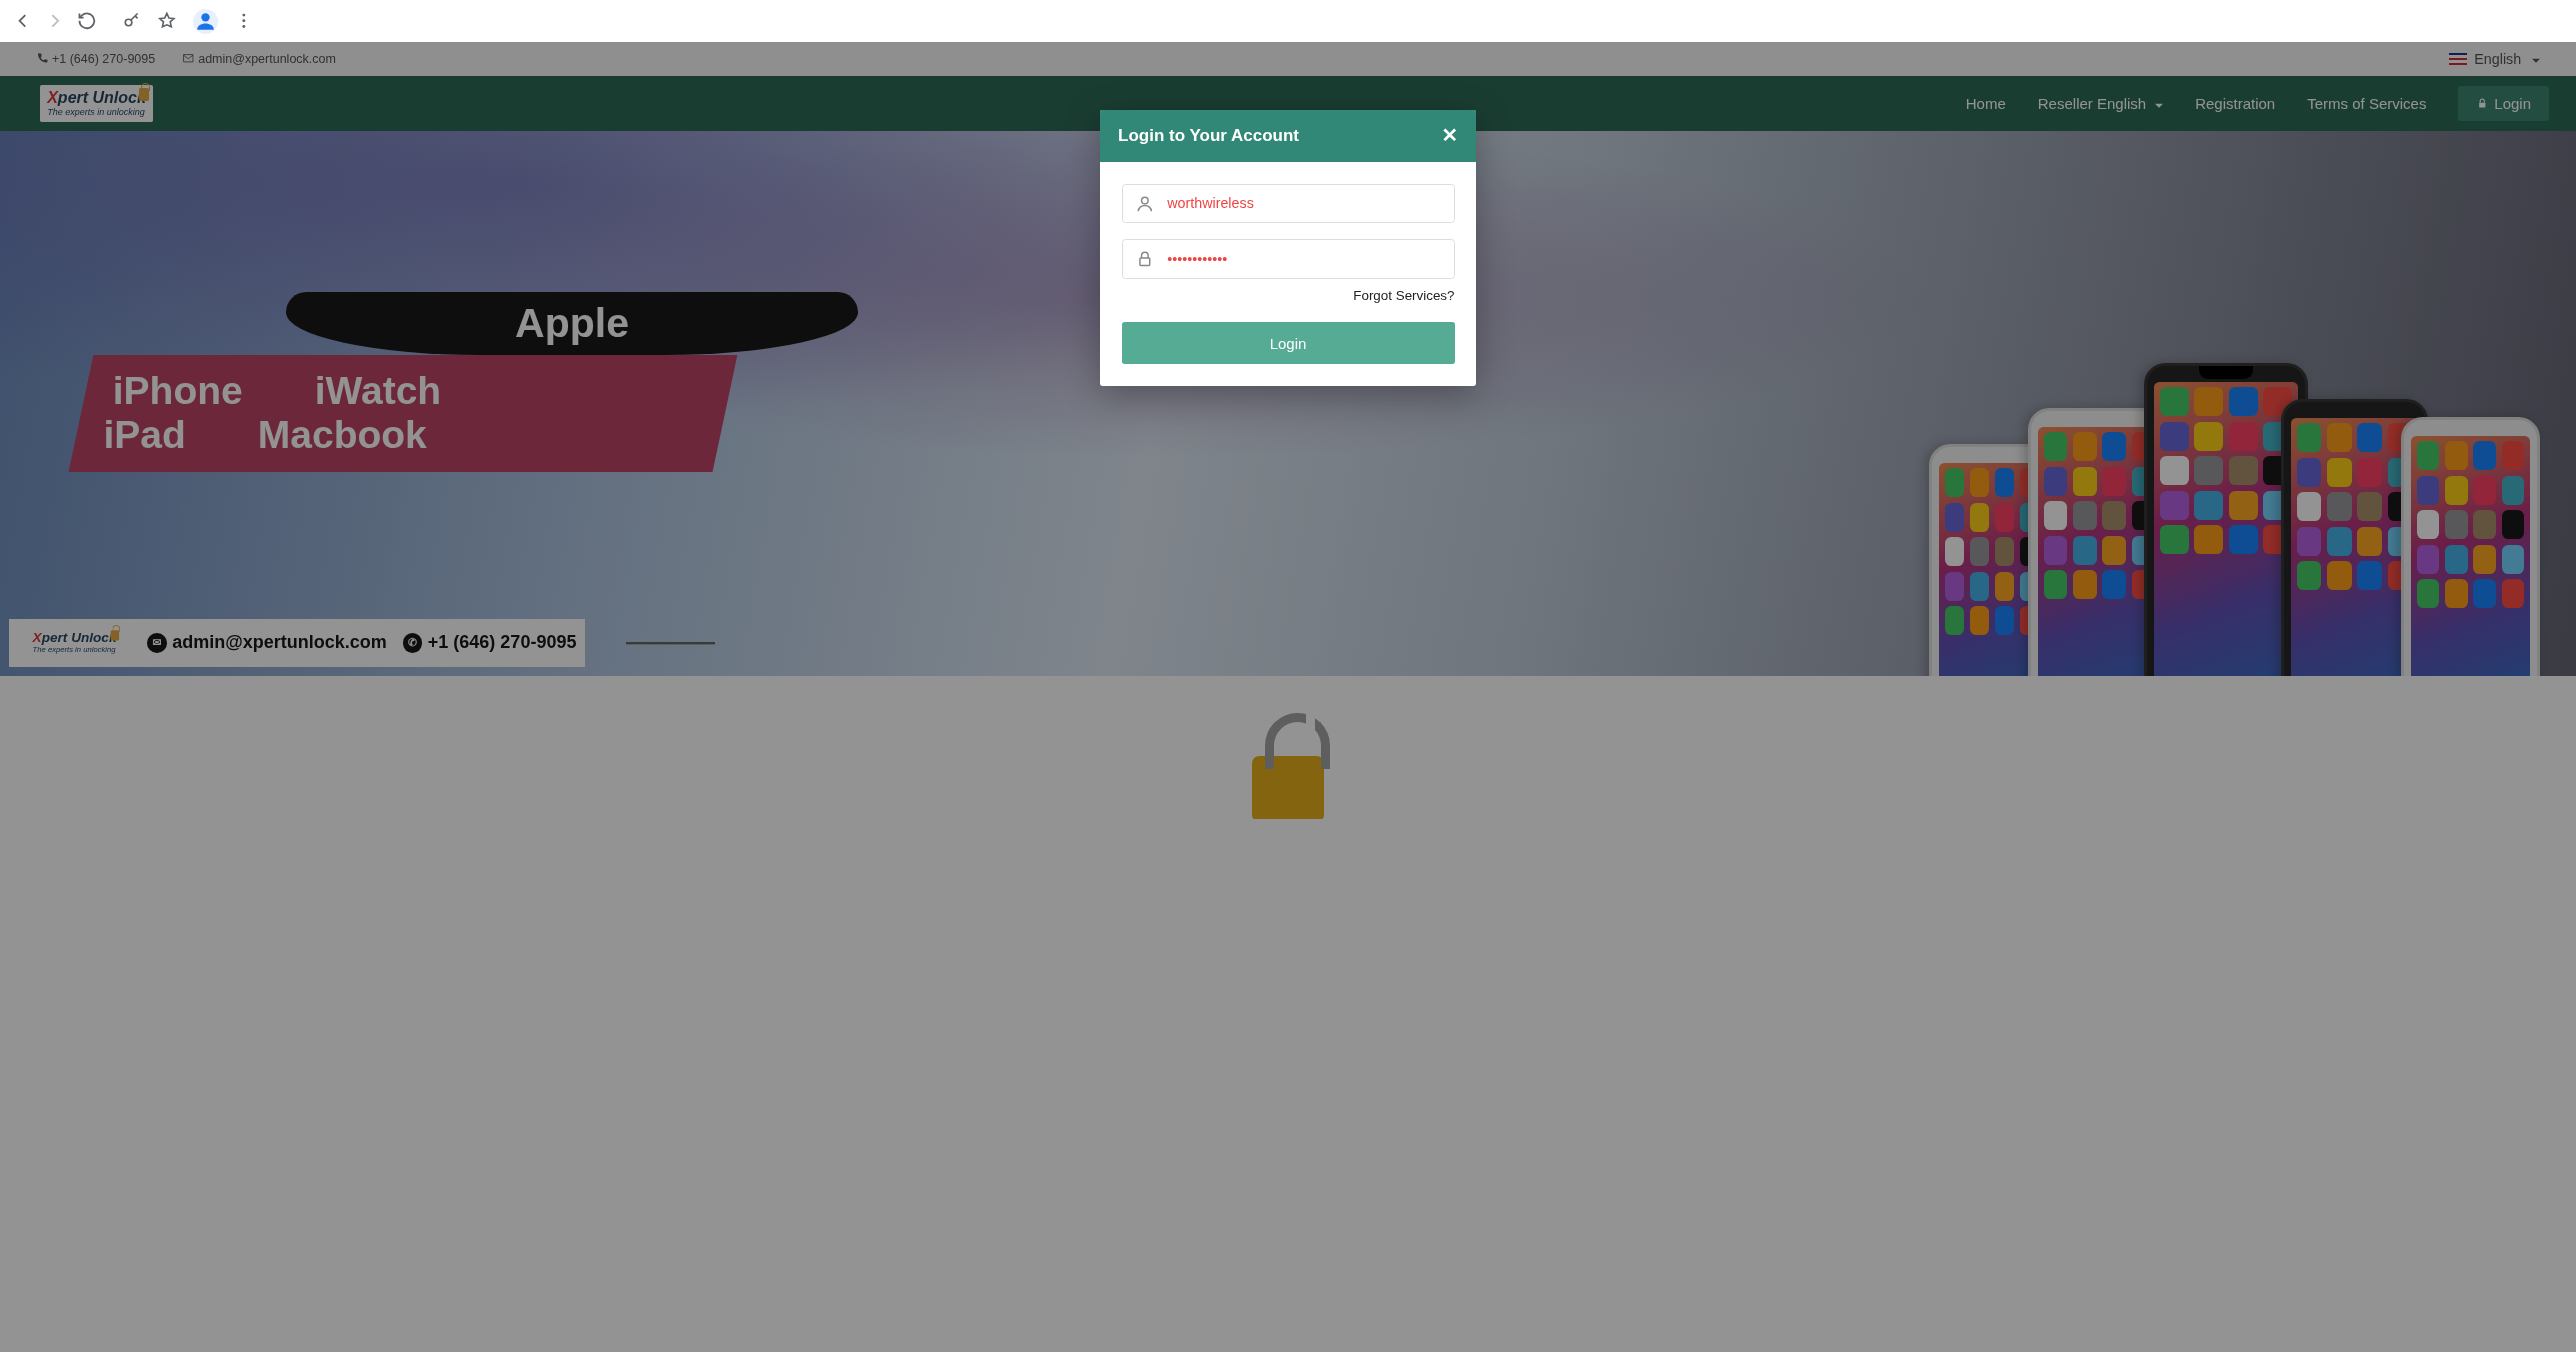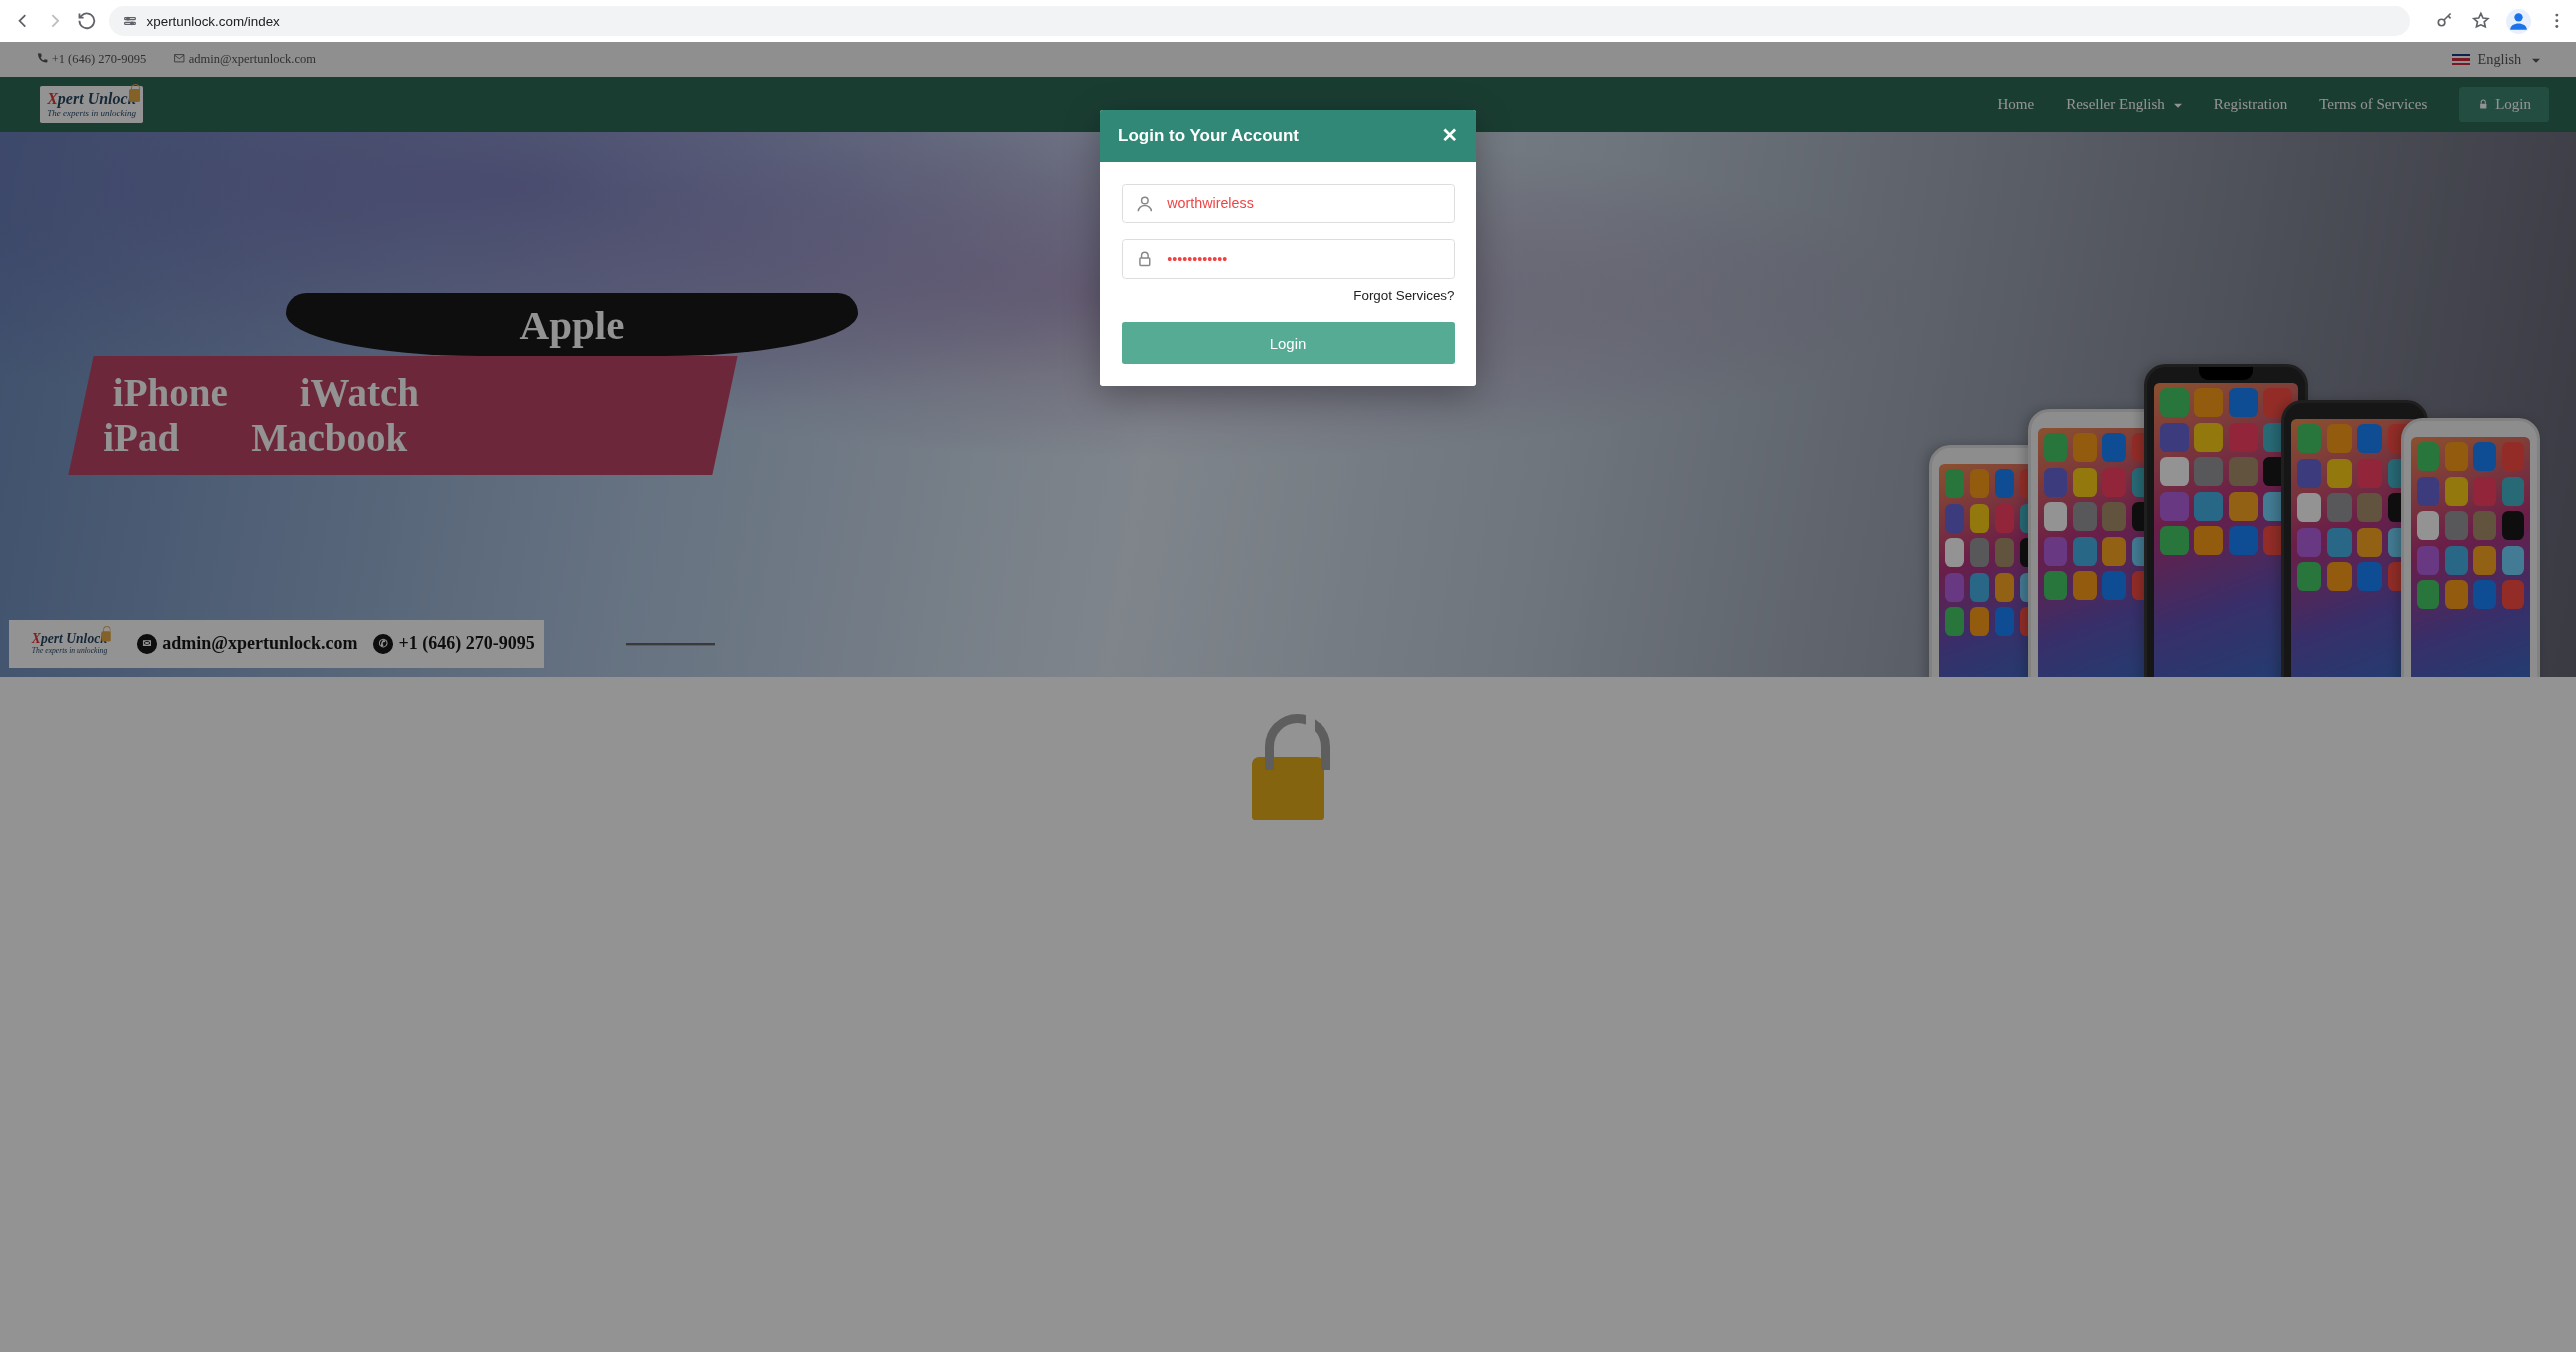--- a/index.html
+++ b/index.html
@@ -24,21 +24,21 @@
   .omnibox {
     flex: 1; height: 30px; background: var(--chrome-grey); border-radius: 15px;
     display: flex; align-items: center; padding: 0 12.5px; gap: 9px; color: #202124;
     font-size: 13.4px;
   }
   .omnibox .site-icon { width:16px; height:16px; color:#5f6368; }
   .chrome-right { display:flex; align-items:center; gap:16px; margin-left:12.5px; }
   .avatar-chip { width:25px; height:25px; border-radius:50%; background:#e8f0fe; display:flex; align-items:center; justify-content:center; color:#1a73e8; }
 
   
-  .page-wrap { position: relative; width: 100%; font-family: Liberation Serif, serif; }
+  .page-wrap { position: relative; width: 100%; }
 
   .topbar {
     background: #f7f7f7; color:#444; font-size:12.5px;
     display:flex; align-items:center; justify-content:space-between;
     padding: 9px 36px;
   }
   .topbar .left { display:flex; gap:27px; align-items:center; }
   .topbar .lang { display:flex; align-items:center; gap:7.2px; font-size:14.3px; }
   .topbar .lang .flag { width:18px; height:11.6px; background:
       linear-gradient(0deg, #cf142b 20%, #fff 20% 40%, #cf142b 40% 60%, #fff 60% 80%, #00247d 80%); }
@@ -136,31 +136,20 @@
   <div class="chrome-icon disabled">
     <svg viewBox="0 0 24 24" fill="none" stroke="currentColor" stroke-width="2.2">
         <path d="M9 5l7 7-7 7"></path>
       </svg>
   </div>
   <div class="chrome-icon">
     <svg viewBox="0 0 24 24" fill="none" stroke="currentColor" stroke-width="2.2">
         <path d="M3 12a9 9 0 1 0 3-6.7L3 8"></path>
         <path d="M3 3v5h5"></path>
       </svg>
-  </div>
-  <div class="omnibox">
-    <span class="site-icon">
-      <svg viewBox="0 0 24 24" fill="none" stroke="currentColor" stroke-width="1.8">
-          <rect x="4" y="7" width="16" height="3" rx="1"></rect>
-          <rect x="4" y="14" width="16" height="3" rx="1"></rect>
-          <circle cx="9" cy="8.5" r="2" fill="currentColor"></circle>
-          <circle cx="15" cy="15.5" r="2" fill="currentColor"></circle>
-        </svg>
-    </span>
-    <span>xpertunlock.com/index</span>
   </div>
   <div class="chrome-right">
     <div class="chrome-icon">
       <svg viewBox="0 0 24 24" fill="none" stroke="currentColor" stroke-width="2">
           <circle cx="8" cy="14" r="4"></circle>
           <path d="M11 11l8-8M16 6l3 3"></path>
         </svg>
     </div>
     <div class="chrome-icon">
       <svg viewBox="0 0 24 24" fill="none" stroke="currentColor" stroke-width="2">

